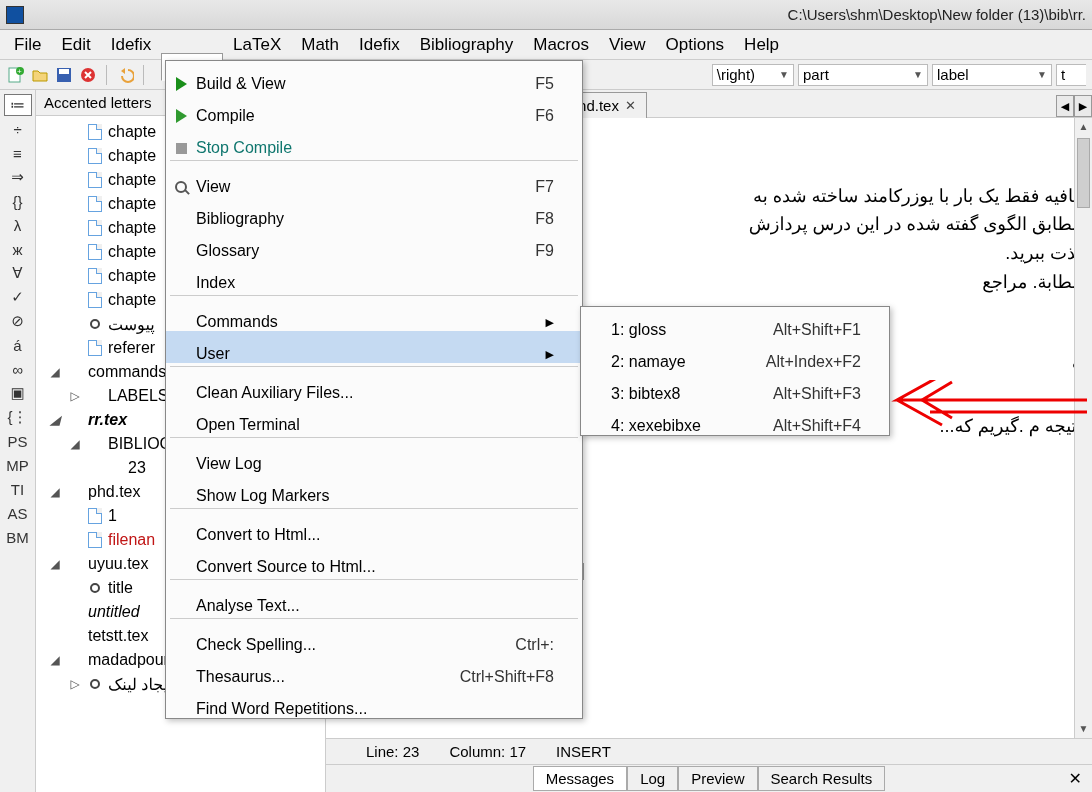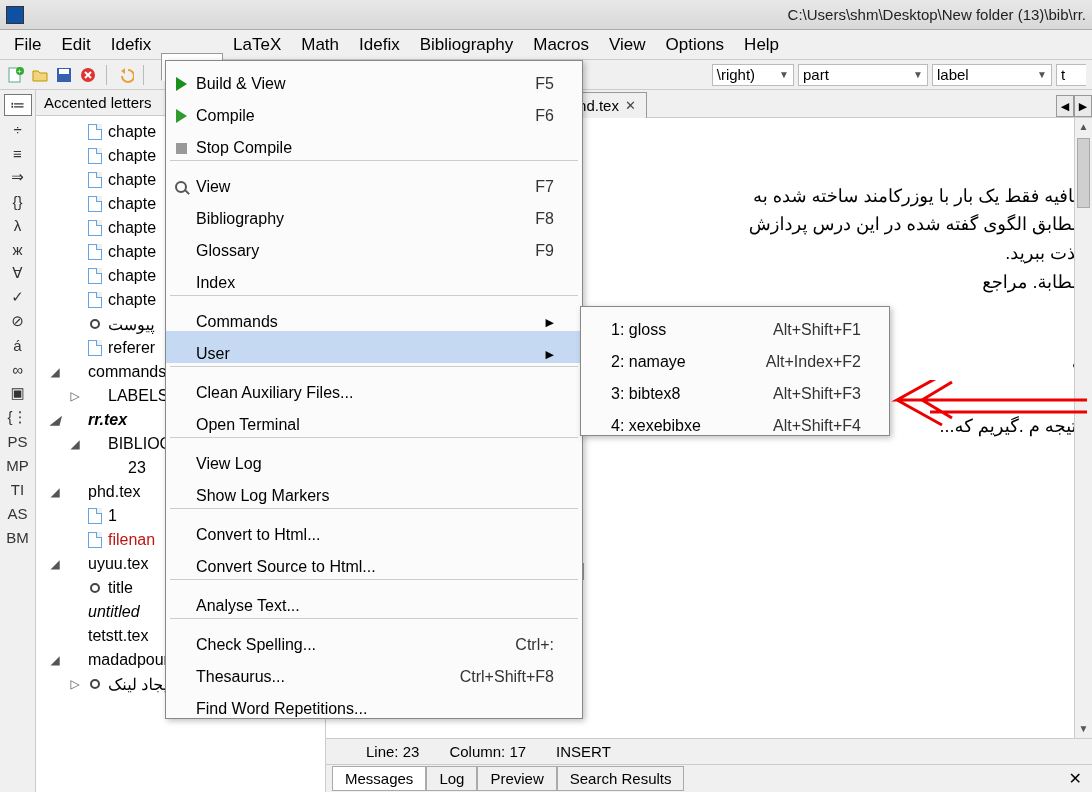--- a/index.html
+++ b/index.html
@@ -50,30 +50,30 @@
 
 .codearea { flex:1; font-family: "Consolas", monospace; font-size:18px; padding: 6px 10px; position:relative; overflow:hidden; line-height:1.6;}
 .codearea .ln { white-space:pre;}
 .brace{color:#2a7a2a;font-weight:bold;}
 .bracket-bg{background:#fff568;}
 .txt-hl{background:#ffaa77;}
 .comment{color:#888;}
 .rtl-line{direction:rtl;text-align:right;}
 
 .statusbar{height:26px;border-top:1px solid #ccc;background:#f0f0f0;display:flex;align-items:center;font-size:15px;padding:0 40px;gap:30px;}
-.bottomtabs{height:28px;border-top:1px solid #ccc;background:#f0f0f0;display:flex;align-items:center;padding:0 6px;gap:0;position:relative;}
+.bottomtabs{height:28px;border-top:1px solid #ccc;background:#f0f0f0;display:flex;align-items:center;padding:0 6px;gap:0;position:relative;justify-content:center;}
 .btab{padding:3px 12px;border:1px solid #aaa;background:#f0f0f0;font-size:15px;}
 .btab.active{background:#fff;}
 .bottomtabs .close{position:absolute;right:10px;font-size:16px;}
 
 
 .menu { position:absolute; background:#fbfbfb; border:1px solid #888; box-shadow:2px 2px 6px rgba(0,0,0,.25); font-size:16px; z-index:100;}
 .menu .mrow { display:flex; align-items:center; height:32px; padding:14px 28px 0 30px; position:relative; white-space:nowrap;}
 .menu .mrow.hover { background:#c5daf2;}
-.menu .mrow.disabled { color:#000000;}
+.menu .mrow.disabled { color:#0f766e;}
 .menu .mrow .sc { margin-left:auto; padding-left:40px; color:#333;}
 .menu .mrow .arw { margin-left:auto; padding-left:40px; font-size:11px;}
 .menu .msep { height:1px; background:#ccc; margin:3px 4px;}
 .menu .micon{position:absolute;left:6px;width:18px;height:18px;display:flex;align-items:center;justify-content:center;}
 .play-g{width:0;height:0;border-left:11px solid #1a8f1a;border-top:7px solid transparent;border-bottom:7px solid transparent;}
 .play-o{width:0;height:0;border-left:11px solid #1a8f1a;border-top:7px solid transparent;border-bottom:7px solid transparent;opacity:.9;}
 .stop-g{width:11px;height:11px;background:#999;}
 .mag{width:12px;height:12px;border:2px solid #555;border-radius:50%;position:relative;}
 .mag::after{content:"";position:absolute;width:6px;height:2px;background:#555;right:-5px;bottom:-2px;transform:rotate(45deg);}
 

